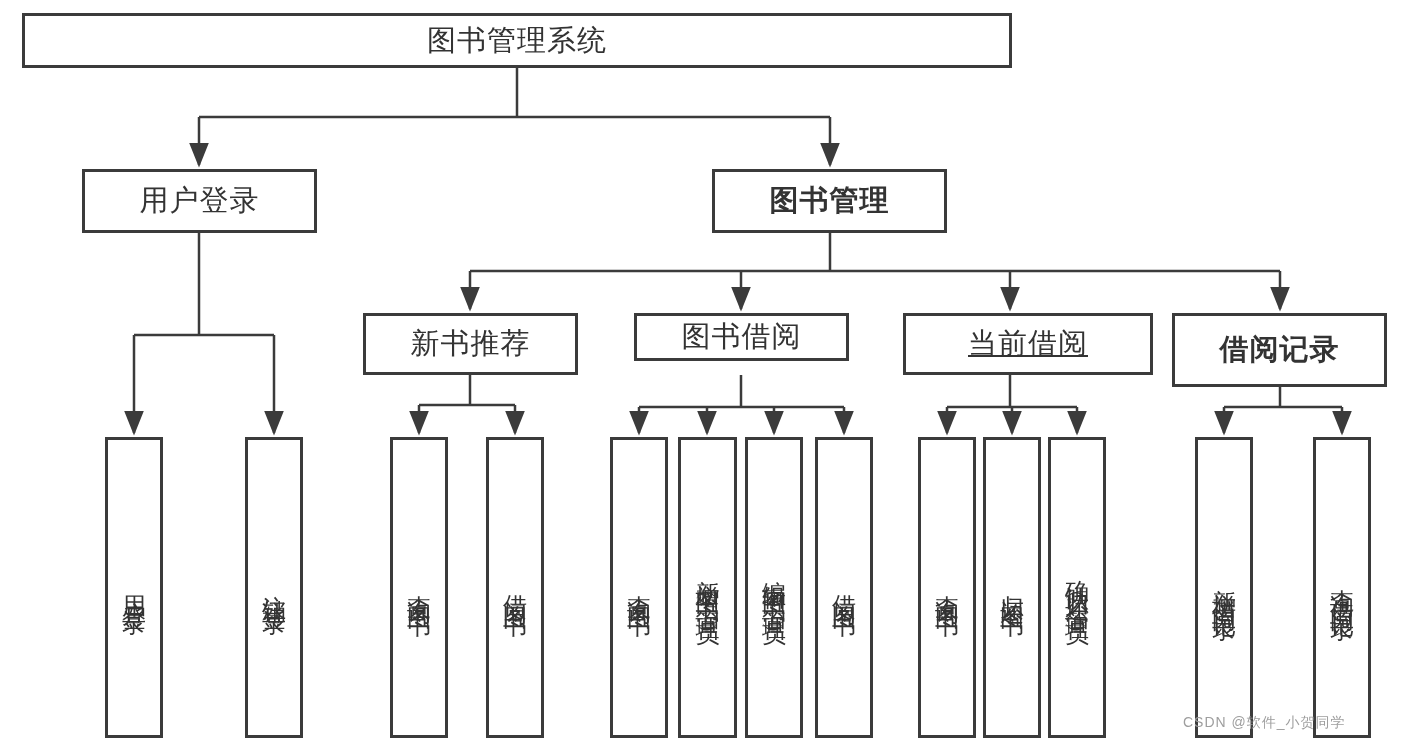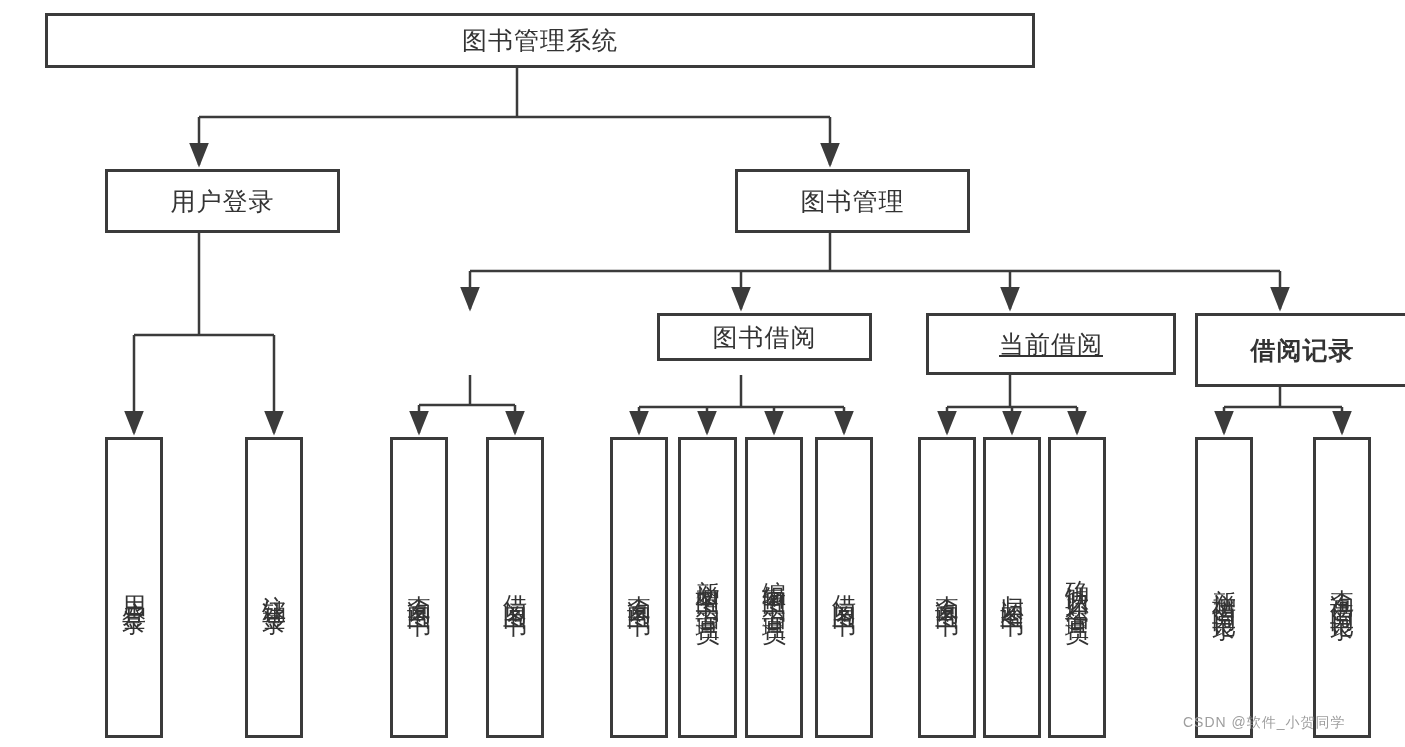--- a/index.html
+++ b/index.html
@@ -18,24 +18,23 @@
   }
   .node {
     position: absolute;
     box-sizing: border-box;
     border: 3px solid #3b3b3b;
     background: #ffffff;
     display: flex;
     align-items: center;
     justify-content: center;
     color: #333333;
-    font-size: 25px;
+    font-size: 29px;
     letter-spacing: 1px;
     white-space: nowrap;
-    margin-left: 23px;
   }
   .leaf {
     position: absolute;
     box-sizing: border-box;
     border: 3px solid #3b3b3b;
     background: #ffffff;
     width: 58px;
     top: 437px;
     height: 301px;
     display: flex;
@@ -112,22 +111,23 @@
       <path d="M1280,375 V407"></path>
       <path d="M1224,407 H1342"></path>
       <path d="M1224,407 V433" marker-end="url(#arrow)"></path>
       <path d="M1342,407 V433" marker-end="url(#arrow)"></path>
     </g>
   </svg>
 
   <div class="node" style="left:22px; top:13px; width:990px; height:55px;">图书管理系统</div>
 
   <div class="node" style="left:82px; top:169px; width:235px; height:64px;">用户登录</div>
-  <div class="node" style="left:712px; top:169px; width:235px; height:64px;">图书管理</div>
+  <div class="node" style="left:712px; top:169px; width:235px; height:64px;font-weight:bold;">图书管理</div>
 
+  <div class="node" style="left:363px; top:313px; width:215px; height:62px;">新书推荐</div>
   <div class="node" style="left:634px; top:313px; width:215px; height:48px;">图书借阅</div>
   <div class="node" style="left:903px; top:313px; width:250px; height:62px;text-decoration:underline;">当前借阅</div>
   <div class="node" style="left:1172px; top:313px; width:215px; height:74px;font-weight:bold;">借阅记录</div>
 
   <div class="leaf" style="left:105px;">
     <span class="vtext">用户登录</span>
   </div>
   <div class="leaf" style="left:245px;">
     <span class="vtext">注销登录</span>
   </div>

